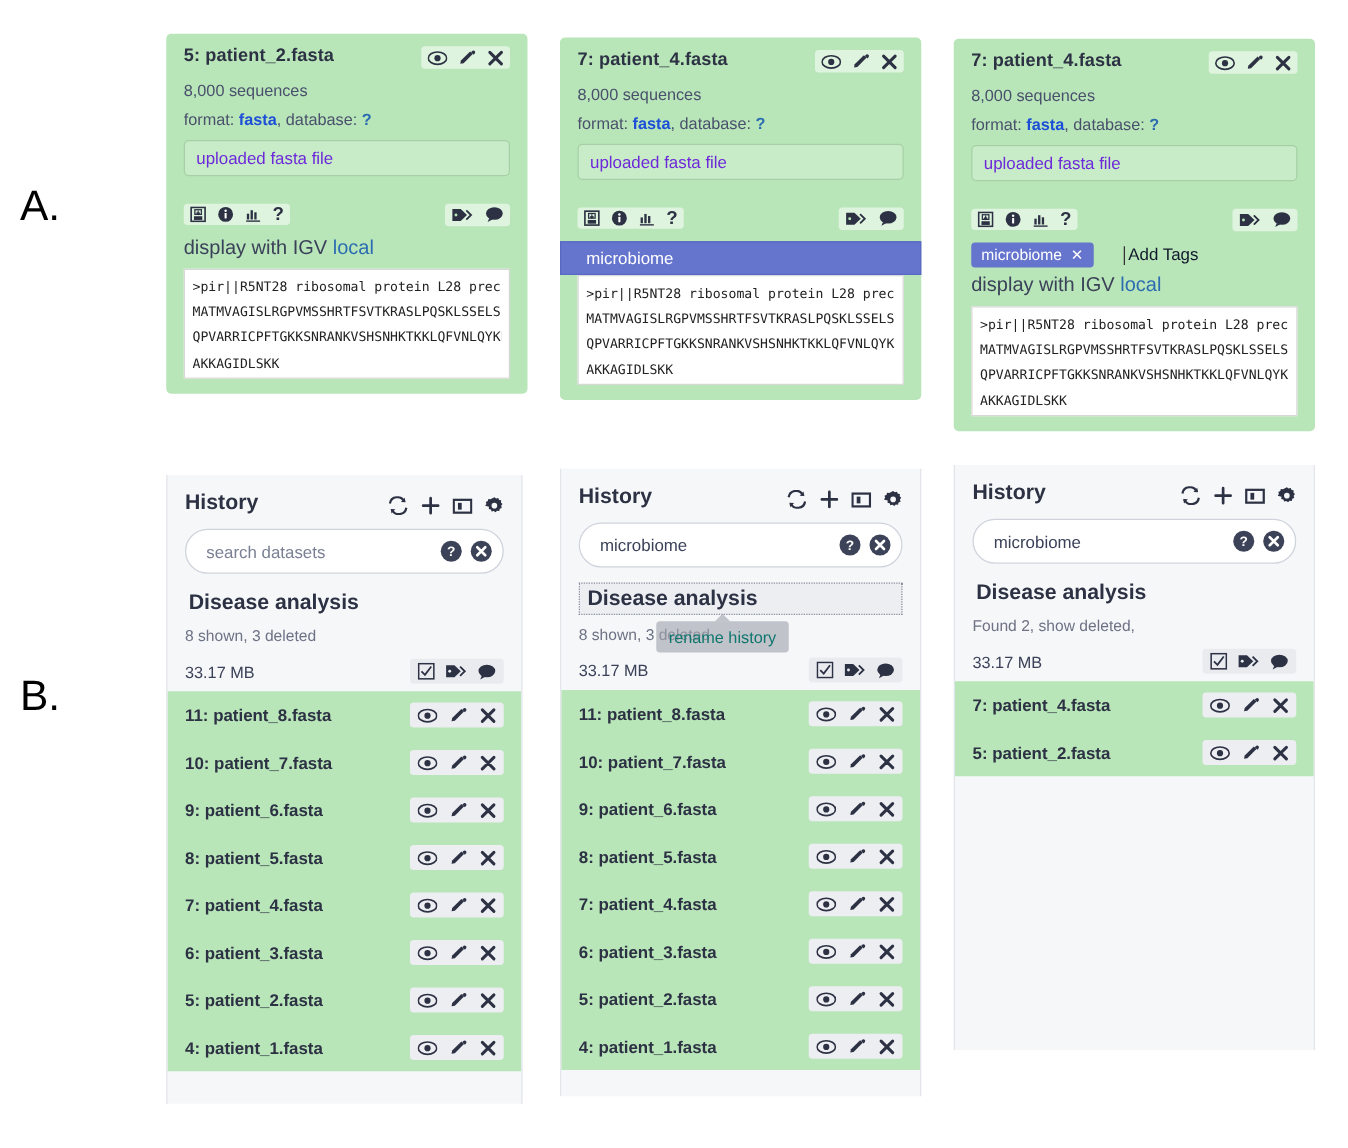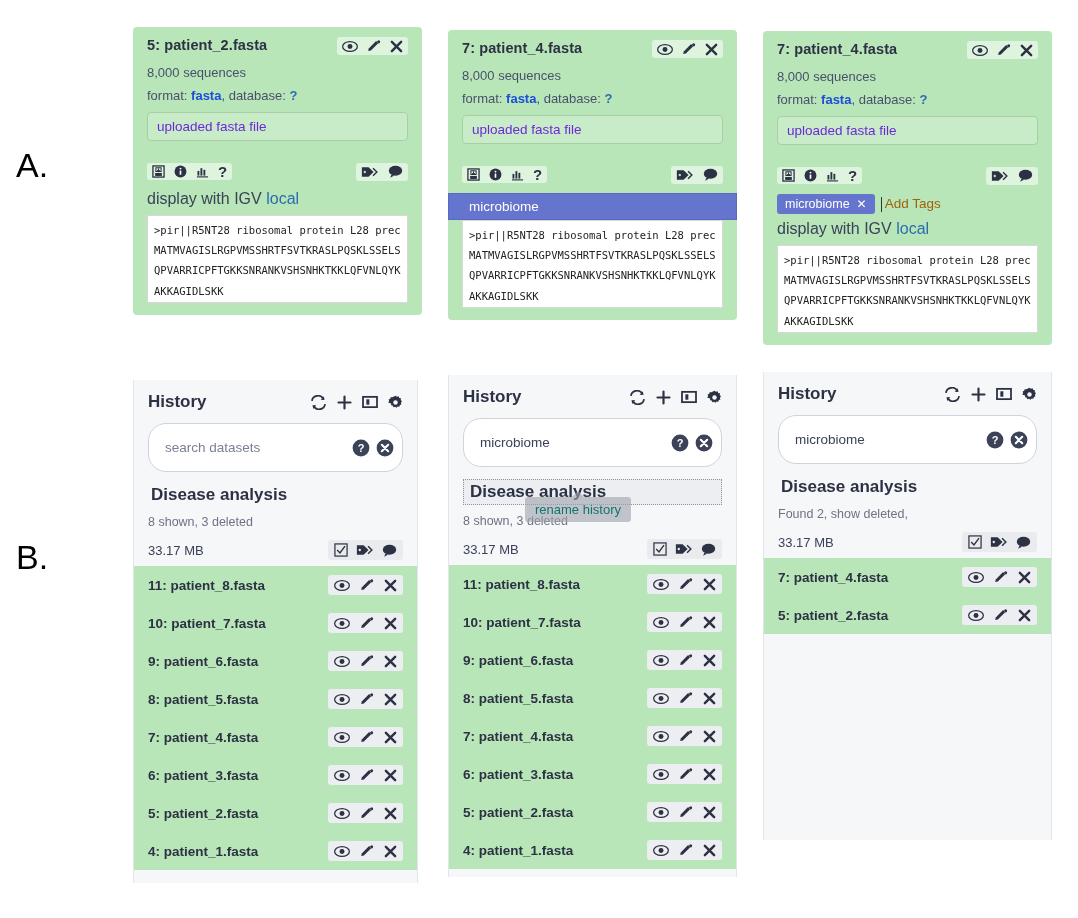--- a/index.html
+++ b/index.html
@@ -93,41 +93,41 @@
     font-size: 13.5px; padding: 5px 10px;
     border: 1px solid #5868c4;
   }
   .tag-row { display: flex; align-items: center; gap: 6px; margin-bottom: 6px; }
   .tag-chip {
     background: #6574cd; color: #fff; border-radius: 3px;
     font-size: 12.5px; padding: 3px 8px;
     display: inline-flex; align-items: center; gap: 7px;
   }
   .tag-chip .x { font-size: 12px; cursor: pointer; }
-  .add-tags { font-size: 13.5px; color: #a16207; position: relative; padding-left: 4px;}
+  .add-tags { font-size: 13.5px; color: #0f172a; position: relative; padding-left: 4px; margin-left: 18px;}
   .add-tags:before {
     content:""; position:absolute; left:0; top:1px; width:1px; height:15px; background:#333;
   }
 
   
   .hist {
     background: #f6f7f9;
     border-right: 1px solid #e3e5ea;
     border-left: 1px solid #e3e5ea;
     overflow: hidden;
   }
   .hist-top { padding: 12px 14px 6px 14px; }
-  .hist-head { display: flex; align-items: center; justify-content: space-between; }
+  .hist-head { display: flex; align-items: flex-end; justify-content: space-between; }
   .hist-title { font-size: 17px; font-weight: bold; color: #2c3143; }
   .hist-icons { display: inline-flex; align-items: center; gap: 10px; }
 
   .search-wrap {
     margin-top: 11px;
     background: #fff; border: 1px solid #cfd3dc; border-radius: 18px;
-    height: 49px; display: flex; align-items: center;
+    height: 36px; display: flex; align-items: center;
     padding: 0 8px 0 14px;
   }
   .search-wrap input {
     border: none; outline: none; background: transparent; flex: 1;
     font-size: 13.5px; color: #3a4158; font-family: "Liberation Sans", sans-serif;
   }
   .search-wrap input::placeholder { color: #7a8094; }
   .search-icons { display: inline-flex; align-items: center; gap: 6px; }
 
   .hist-name {

